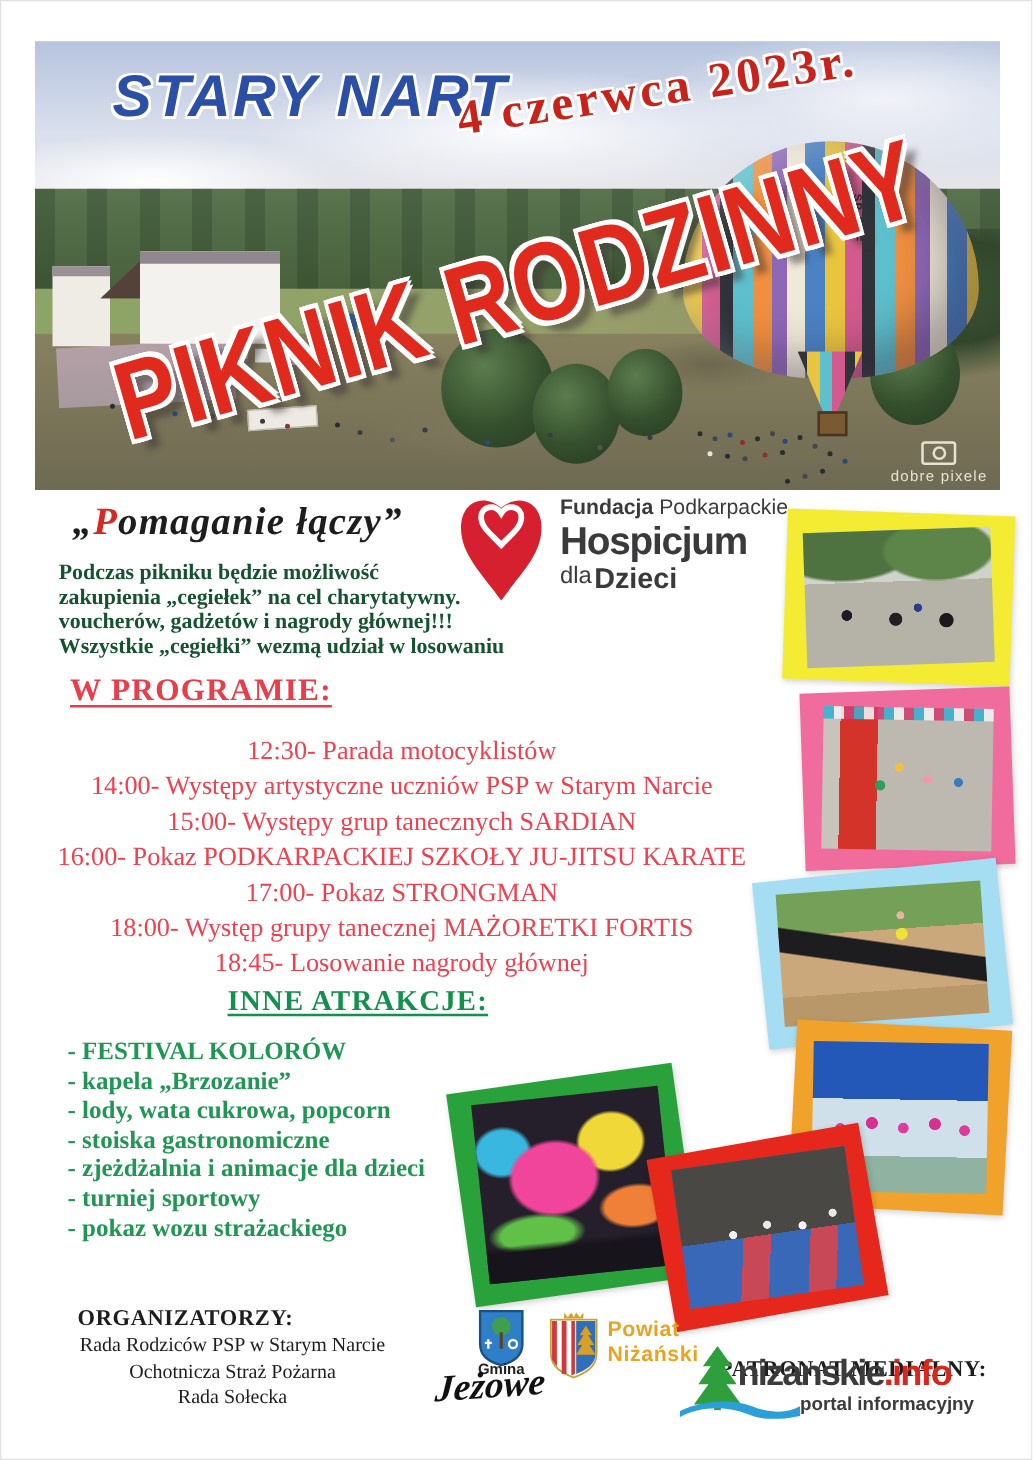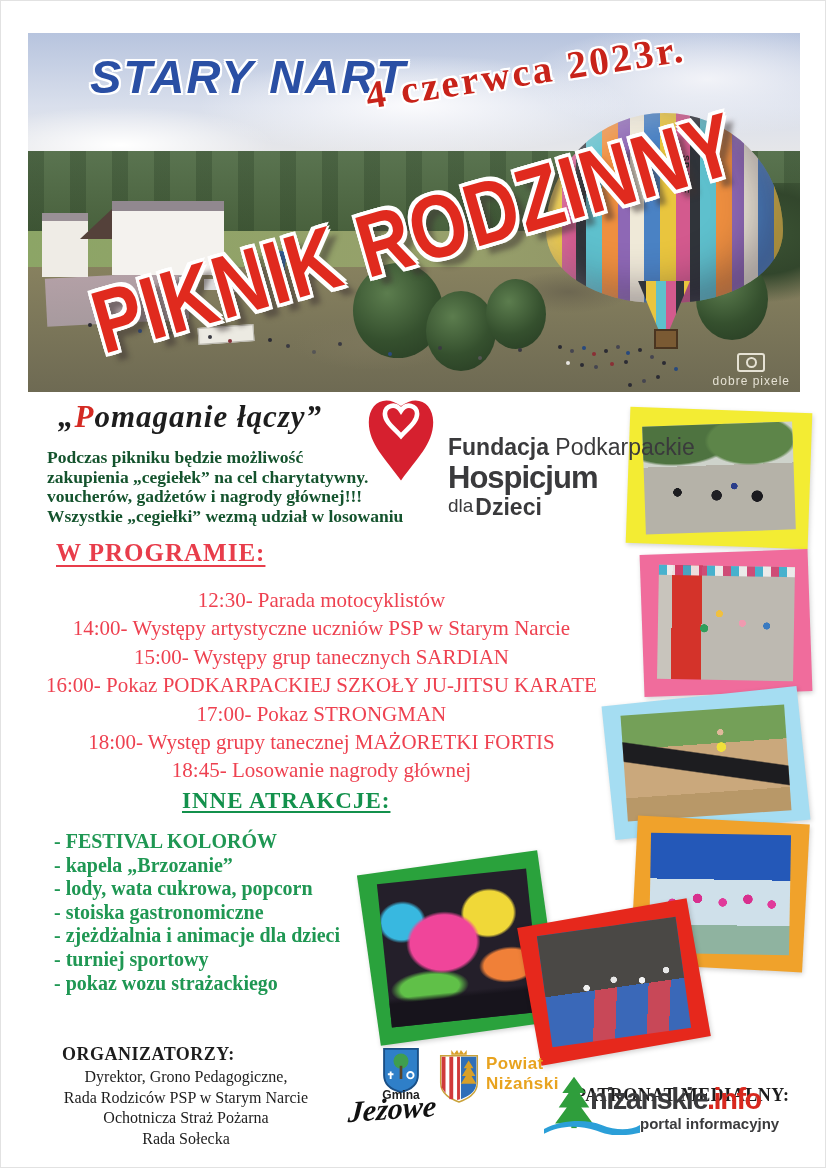--- a/index.html
+++ b/index.html
@@ -65,21 +65,21 @@
   .watermark{position:absolute;right:10px;bottom:4px;color:#e6e2d4;font-size:12px;text-align:center;letter-spacing:1px;}
   .cam{display:block;width:24px;height:15px;border:2px solid #e6e2d4;border-radius:3px;margin:0 auto 2px;position:relative;}
   .cam::after{content:"";position:absolute;left:7px;top:2px;width:7px;height:7px;border:2px solid #e6e2d4;border-radius:50%;}
 
   
   .quote{position:absolute;left:58px;top:399px;font-family:"Liberation Serif",serif;font-style:italic;
     font-weight:bold;font-size:31px;color:#1d1d1d;letter-spacing:1px;}
   .quote .lead{color:#d42a23;}
   .heart{position:absolute;left:360px;top:390px;width:82px;height:92px;}
   .foundation{position:absolute;left:448px;top:397px;color:#3a3a3c;line-height:1;}
-  .f1{font-size:23px;margin-top:39px;}
+  .f1{font-size:17px;}
   .f1 .fb{font-weight:bold;}
   .f2{font-size:31px;font-weight:bold;letter-spacing:-1px;margin-top:3px;}
   .f3{font-size:19px;margin-top:3px;display:flex;align-items:flex-start;gap:2px;}
   .f3 .fb2{font-weight:bold;font-size:23px;}
 
   .charity{position:absolute;left:47px;top:448px;font-family:"Liberation Serif",serif;font-weight:bold;
     font-size:17.5px;line-height:19.6px;color:#14532d;}
 
   
   .prog-h{position:absolute;left:56px;top:539px;font-family:cursive;font-weight:bold;font-size:25px;
@@ -268,21 +268,20 @@
     <li>- lody, wata cukrowa, popcorn</li>
     <li>- stoiska gastronomiczne</li>
     <li>- zjeżdżalnia i animacje dla dzieci</li>
     <li>- turniej sportowy</li>
     <li>- pokaz wozu strażackiego</li>
   </ul>
 
   <div class="org">
     <div class="org-h">ORGANIZATORZY:</div>
     <div class="org-lines">
-      <div>Dyrektor, Grono Pedagogiczne,</div>
       <div>Rada Rodziców PSP w Starym Narcie</div>
       <div>Ochotnicza Straż Pożarna</div>
       <div>Rada Sołecka</div>
     </div>
   </div>
 
   <div class="gmina-crest">
     <svg viewBox="0 0 40 50" width="38" height="47">
       <path d="M2,2 h36 v28 c0,12 -10,16 -18,18 c-8,-2 -18,-6 -18,-18 Z" fill="#2f7fc8" stroke="#1a4f86" stroke-width="2"></path>
       <circle cx="20" cy="15" r="8" fill="#3f9e4f"></circle>

